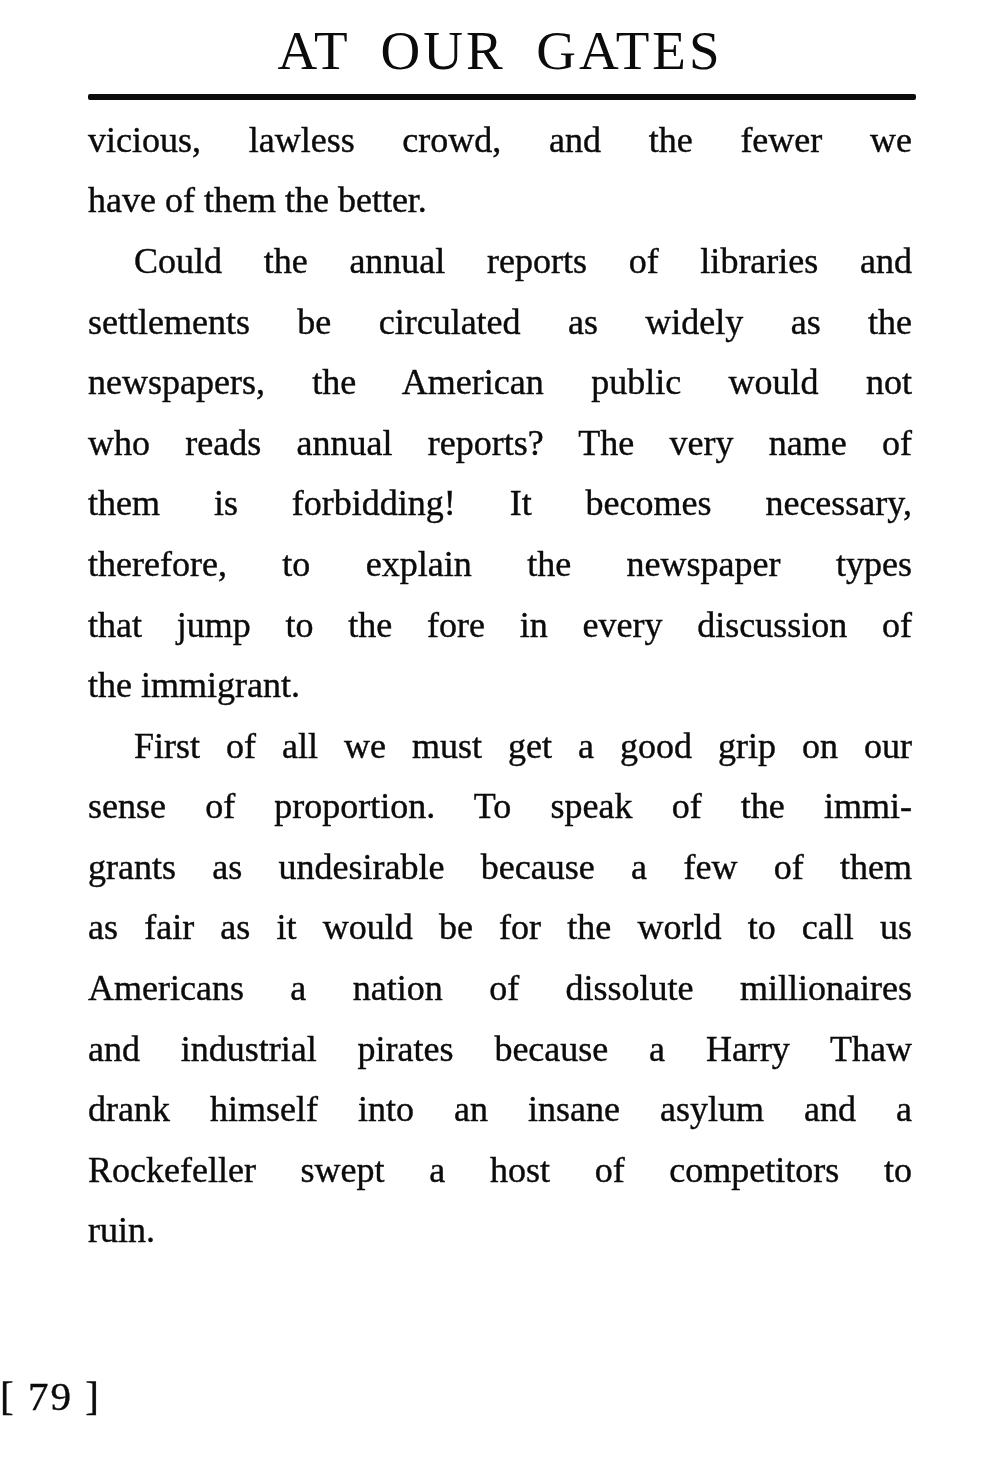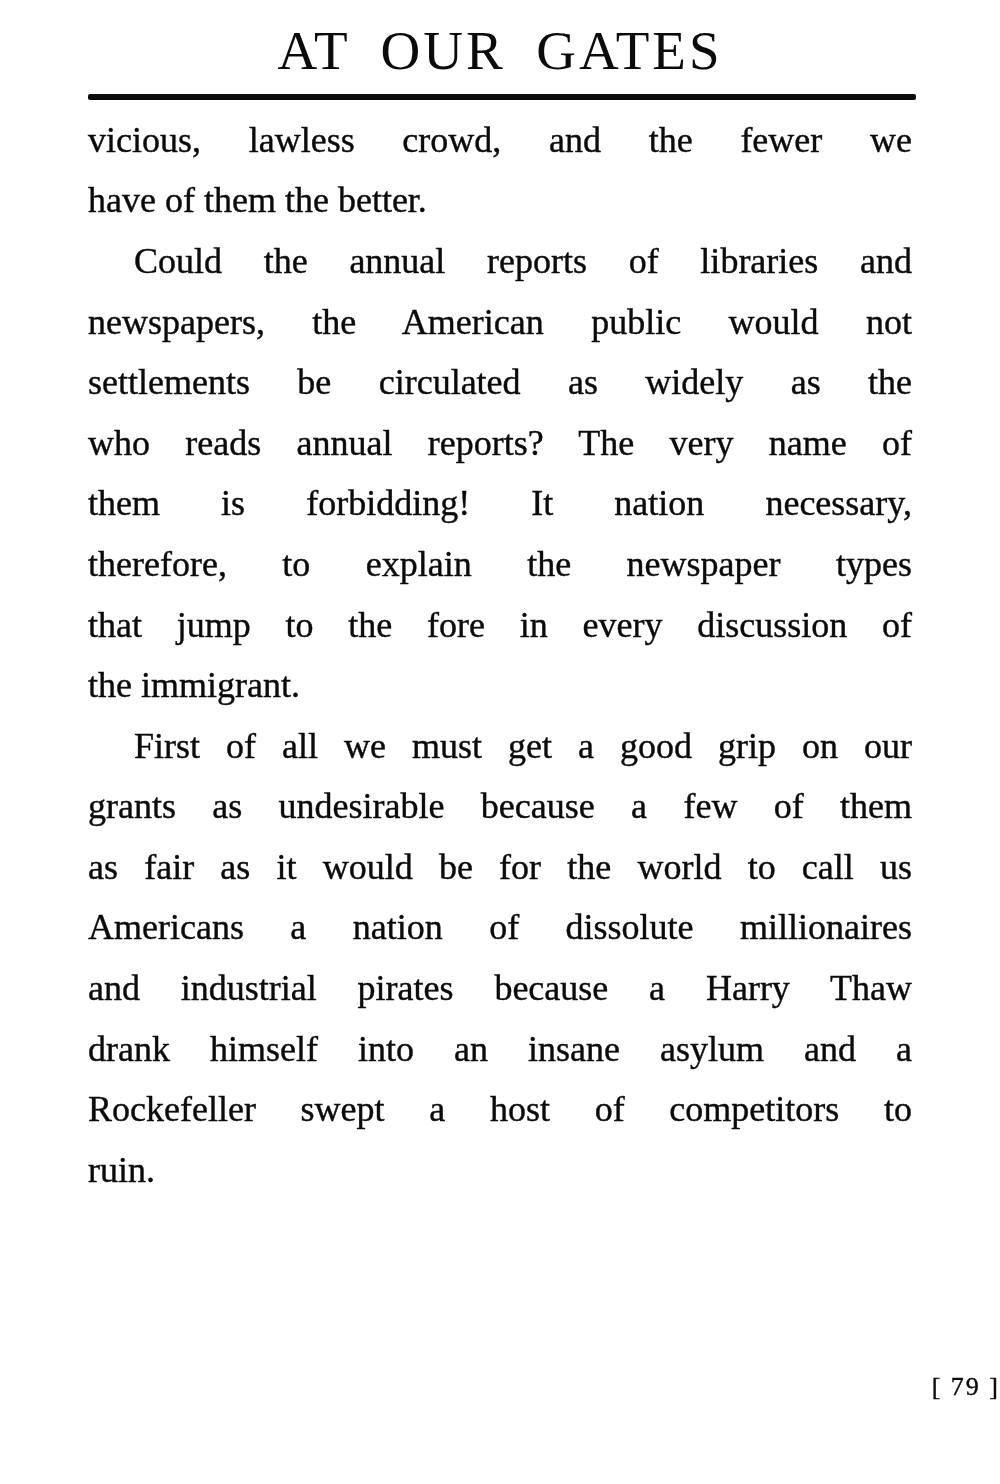--- a/index.html
+++ b/index.html
@@ -52,47 +52,48 @@
     text-align-last: left;
   }
   .ind {
     text-indent: 46px;
   }
   .folio {
     position: absolute;
     top: 1372px;
     left: 0;
     width: 100%;
-    text-align: right;
-    font-size: 26px;
+    text-align: left;
+    font-size: 41px;
     letter-spacing: 2px;
     -webkit-text-stroke: 0.4px currentColor;
   }
 </style>
 </head>
 <body>
 
 <div class="page">
 
   <div class="running-header">AT OUR GATES</div>
 
   <div class="header-rule"></div>
 
   <div class="text-block">
     <div class="line jl">vicious, lawless crowd, and the fewer we</div>
     <div class="line el">have of them the better.</div>
     <div class="line jl ind">Could the annual reports of libraries and</div>
+    <div class="line jl">settlements be circulated as widely as the</div>
     <div class="line jl">newspapers, the American public would not</div>
-    <div class="line jl">settlements be circulated as widely as the</div>
     <div class="line jl">who reads annual reports? The very name of</div>
-    <div class="line jl">them is forbidding! It nation necessary,</div>
+    <div class="line jl">them is forbidding! It becomes necessary,</div>
     <div class="line jl">therefore, to explain the newspaper types</div>
     <div class="line jl">that jump to the fore in every discussion of</div>
     <div class="line el">the immigrant.</div>
     <div class="line jl ind">First of all we must get a good grip on our</div>
+    <div class="line jl">sense of proportion. To speak of the immi-</div>
     <div class="line jl">grants as undesirable because a few of them</div>
     <div class="line jl">as fair as it would be for the world to call us</div>
     <div class="line jl">Americans a nation of dissolute millionaires</div>
     <div class="line jl">and industrial pirates because a Harry Thaw</div>
     <div class="line jl">drank himself into an insane asylum and a</div>
     <div class="line jl">Rockefeller swept a host of competitors to</div>
     <div class="line el">ruin.</div>
   </div>
 
   <div class="folio">[ 79 ]</div>

